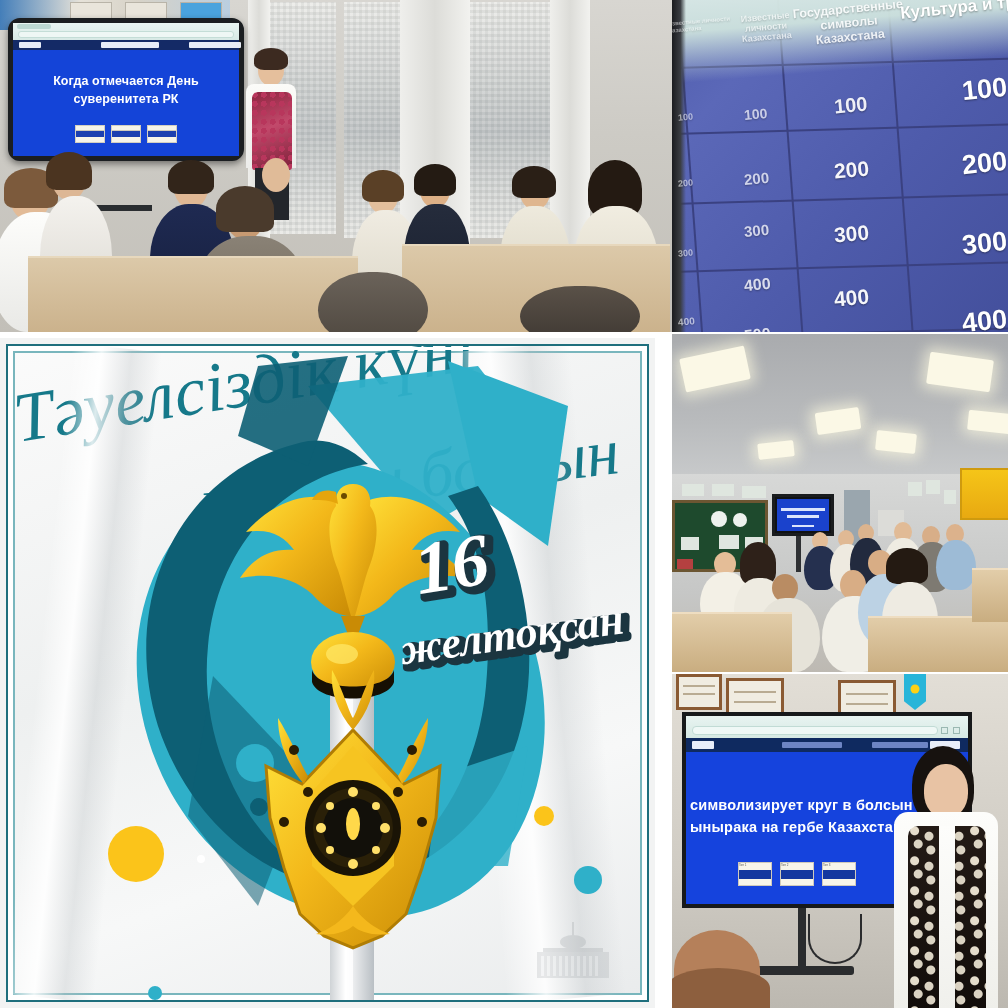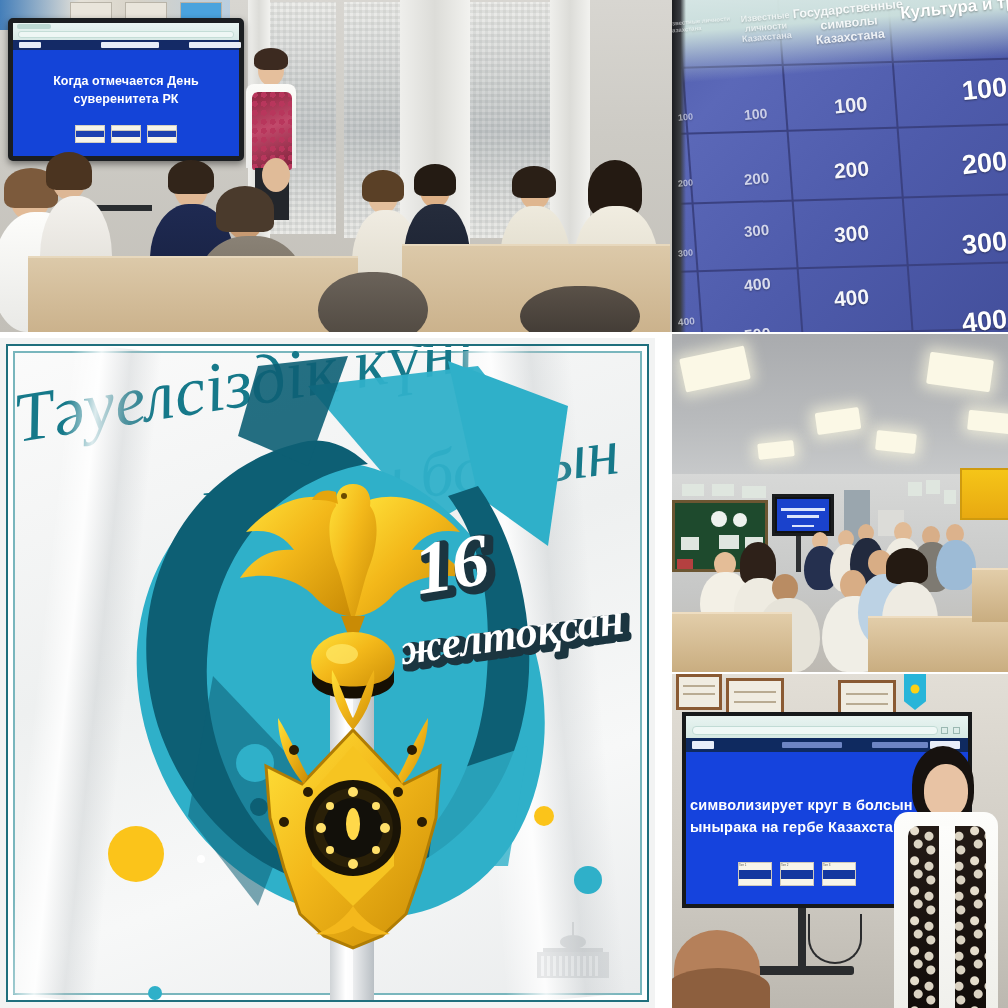--- a/index.html
+++ b/index.html
@@ -27,21 +27,21 @@
      repeating-linear-gradient(90deg,#f3f3f1 0 3px,#e3e4e2 3px 6px),
      repeating-linear-gradient(0deg,#f4f4f2 0 3px,#e1e2e0 3px 6px);
      background-blend-mode:multiply; opacity:.97; }
   .win::after{ content:""; position:absolute; inset:0;
      background:linear-gradient(180deg,rgba(255,255,255,.25),rgba(140,150,160,.35) 55%,rgba(255,255,255,.2)); }
   .curtain{ position:absolute; top:0; width:22px; height:100%;
      background:linear-gradient(90deg,#efefec,#dcdcd8,#f2f2ef); }
 
   
   #tv1{ position:absolute; left:8px; top:18px; width:236px; height:143px;
-     background:#15181b; border:5px solid #1b1e21; border-radius:5px;
+     background:#15181b; border:5px solid #1b1e21; border-radius:12px;
      box-shadow:0 3px 7px rgba(0,0,0,.45); }
   #tv1 .chrome{ position:absolute; left:0; right:0; top:0; height:17px;
      background:linear-gradient(180deg,#e9f5f2,#d7e9e5); }
   #tv1 .chrome .urlbar{ position:absolute; left:5px; right:5px; top:8px; height:7px;
      background:#eef7f5; border:1px solid #c4ddd7; border-radius:3px; }
   #tv1 .chrome .tabs{ position:absolute; left:4px; top:1px; width:34px; height:5px;
      background:#bcd8d2; border-radius:2px; }
   #tv1 .slidebar{ position:absolute; left:0; right:0; top:17px; height:10px;
      background:#142a66; }
   #tv1 .slidebar .b{ position:absolute; top:2px; height:6px; background:#e7ecf7; border-radius:1px;}

